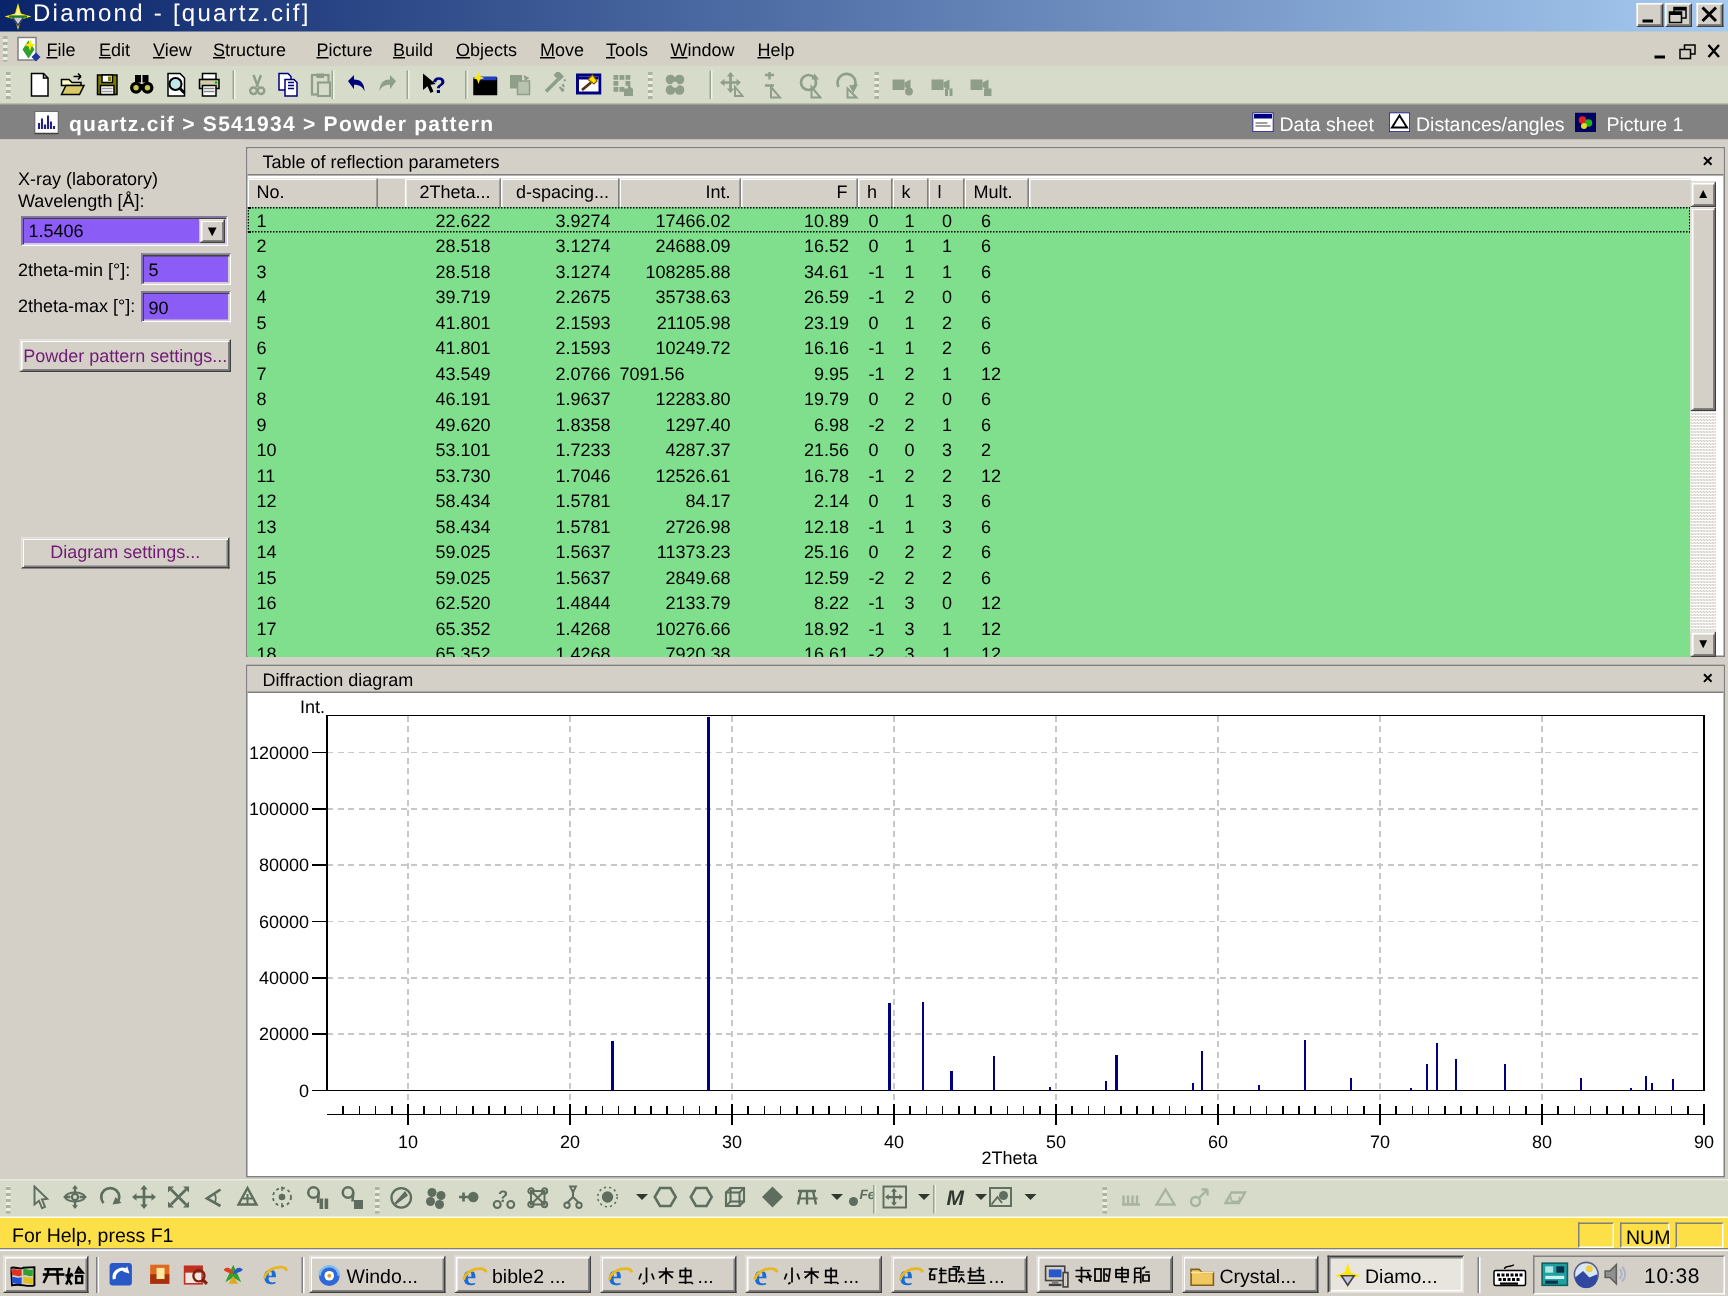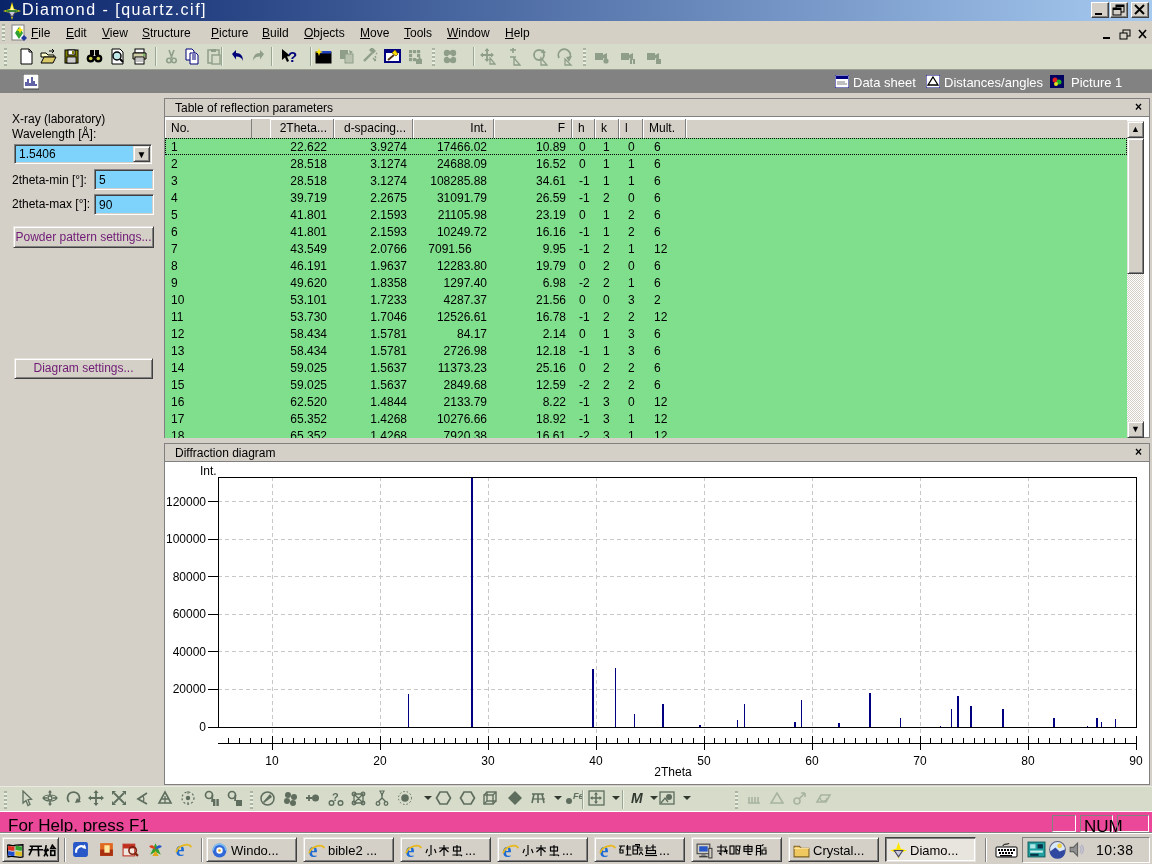--- a/index.html
+++ b/index.html
@@ -26,41 +26,41 @@
 #breadcrumb { position:absolute; left:0; top:70px; width:1152px; height:23px; background:#828282; color:#fff; }
 
 #client { position:absolute; left:0; top:93px; width:1152px; height:693px; background:#d4d0c8; }
 .pane { position:absolute; left:164px; width:986px; border:1px solid #808080; background:#fff; }
 .panehdr { position:absolute; left:0; top:0; width:100%; height:18px; background:#d4d0c8;
   border-bottom:1px solid #808080; font-size:12px; color:#000; }
 .panehdr span { position:absolute; left:10px; top:2px; }
 .panex { position:absolute; right:4px; top:2px; width:13px; height:13px; font-size:12px; font-weight:bold; line-height:12px; text-align:center; color:#000; }
 
 #leftpanel { position:absolute; left:0; top:0; width:163px; height:693px; background:#d4d0c8; font-size:12px; }
-.greenbox { background:#7dd3fc; border:1px solid #808080;
+.greenbox { background:#8b5cf6; border:1px solid #808080;
   border-color:#808080 #fff #fff #808080; box-shadow:inset 1px 1px 0 #404040, inset -1px -1px 0 #d4d0c8; }
 .btn3d { position:absolute; background:#d4d0c8; border:1px solid; border-color:#e6e3de #404040 #404040 #e6e3de;
   box-shadow:inset 1px 1px 0 #fff, inset -1px -1px 0 #808080; font-size:12px; text-align:center; color:#701a75; }
 
 #tablepane { top:5px; height:340px; }
 .colhdr { position:absolute; left:0; top:20px; width:962px; height:19px; background:#d4d0c8; font-size:12px; }
 .hc { position:absolute; top:0; height:19px; border-right:1px solid #808080; box-shadow:inset 1px 1px 0 #fff, inset -2px -2px 0 #d4d0c8, inset -1px -1px 0 #808080; padding:2px 6px 0 6px; }
 #tbody { position:absolute; left:0; top:39px; width:962px; height:300px; background:#80df8c; overflow:hidden; font-size:12px; }
 .trow { position:relative; width:100%; height:17px; white-space:nowrap; }
 .td { position:absolute; top:2px; }
 
 .sb { position:absolute; background:#d4d0c8; }
 .sbbtn { position:absolute; left:0; width:17px; height:17px; background:#d4d0c8; border:1px solid;
   border-color:#e6e3de #404040 #404040 #e6e3de; box-shadow:inset 1px 1px 0 #fff, inset -1px -1px 0 #808080;
   font-size:9px; text-align:center; line-height:15px; color:#000; }
 
 #diagpane { top:350px; height:342px; }
 
-#statusbar { position:absolute; left:0; top:811px; width:1152px; height:22px; background:#ec4899;
-  border-top:1px solid #fff; font-size:17px; }
+#statusbar { position:absolute; left:0; top:811px; width:1152px; height:22px; background:#fde047;
+  border-top:1px solid #fff; font-size:13px; }
 .sunkbox { position:absolute; top:3px; height:17px; border:1px solid; border-color:#808080 #fff #fff #808080; }
 
 #taskbar { position:absolute; left:0; top:833px; width:1152px; height:31px; background:#d4d0c8; border-top:1px solid #fff; box-shadow:0 -1px 0 #808080; }
 .taskbtn { position:absolute; top:3px; height:25px; background:#d4d0c8; border:1px solid;
   border-color:#e6e3de #404040 #404040 #e6e3de; box-shadow:inset 1px 1px 0 #fff, inset -1px -1px 0 #808080;
   font-size:12px; color:#000; overflow:hidden; white-space:nowrap; }
 .taskbtn.pressed { background:#e8e5de; border-color:#404040 #e6e3de #e6e3de #404040; box-shadow:inset 1px 1px 0 #808080, inset -1px -1px 0 #fff; }
 </style>
 </head>
 <body>
@@ -267,20 +267,21 @@
         <div class="handle" style="left:432px"></div>
         <div class="handle" style="left:583px"></div>
       </div>
 </div>
 
 <div id="breadcrumb">
   <svg class="abs" style="left:23px;top:4px" width="16" height="16">
     <rect x="0" y="0" width="16" height="15" fill="#fff" stroke="#404040"></rect>
     <path d="M3,12 L3,8 M5,12 L5,5 M7,12 L7,9 M9,12 L9,3 M11,12 L11,7 M13,12 L13,10" stroke="#202080" stroke-width="1.4"></path>
   </svg>
+  <div class="abs" style="left:46px;top:4px;font-size:14px;font-weight:bold;letter-spacing:0.85px">quartz.cif &gt; S541934 &gt; Powder pattern</div>
   <svg class="abs" style="left:835px;top:5px" width="14" height="13">
         <rect x="0" y="0" width="14" height="13" fill="#fff" stroke="#000080"></rect>
         <rect x="1" y="1" width="12" height="3" fill="#000080"></rect>
         <path d="M2,7 h8 M2,9 h10" stroke="#808080"></path>
       </svg>
   <div class="abs" style="left:853px;top:5px;font-size:13px">Data sheet</div>
   <svg class="abs" style="left:926px;top:5px" width="14" height="13">
         <rect x="0" y="0" width="14" height="13" fill="#fff" stroke="#000080"></rect>
         <polygon points="7,2 12,10 2,10" fill="none" stroke="#000" stroke-width="1.3"></polygon>
       </svg>
@@ -362,21 +363,21 @@
 <span class="td" style="left:329px;width:72px;text-align:right">34.61</span>
 <span class="td" style="left:414px">-1</span>
 <span class="td" style="left:438px">1</span>
 <span class="td" style="left:463px">1</span>
 <span class="td" style="left:489px">6</span>
 </div>
 <div class="trow" style="">
 <span class="td" style="left:6px">4</span>
 <span class="td" style="left:105px;width:57px;text-align:right">39.719</span>
 <span class="td" style="left:169px;width:73px;text-align:right">2.2675</span>
-<span class="td" style="left:248px;width:74px;text-align:right">31091.79</span>
+<span class="td" style="left:248px;width:74px;text-align:right">35738.63</span>
 <span class="td" style="left:329px;width:72px;text-align:right">26.59</span>
 <span class="td" style="left:414px">-1</span>
 <span class="td" style="left:438px">2</span>
 <span class="td" style="left:463px">0</span>
 <span class="td" style="left:489px">6</span>
 </div>
 <div class="trow" style="">
 <span class="td" style="left:6px">5</span>
 <span class="td" style="left:105px;width:57px;text-align:right">41.801</span>
 <span class="td" style="left:169px;width:73px;text-align:right">2.1593</span>
@@ -395,21 +396,21 @@
 <span class="td" style="left:329px;width:72px;text-align:right">16.16</span>
 <span class="td" style="left:414px">-1</span>
 <span class="td" style="left:438px">1</span>
 <span class="td" style="left:463px">2</span>
 <span class="td" style="left:489px">6</span>
 </div>
 <div class="trow" style="">
 <span class="td" style="left:6px">7</span>
 <span class="td" style="left:105px;width:57px;text-align:right">43.549</span>
 <span class="td" style="left:169px;width:73px;text-align:right">2.0766</span>
-<span class="td" style="left:248px;width:74px;text-align:center">7091.56</span>
+<span class="td" style="left:248px;width:74px;text-align:left">7091.56</span>
 <span class="td" style="left:329px;width:72px;text-align:right">9.95</span>
 <span class="td" style="left:414px">-1</span>
 <span class="td" style="left:438px">2</span>
 <span class="td" style="left:463px">1</span>
 <span class="td" style="left:489px">12</span>
 </div>
 <div class="trow" style="">
 <span class="td" style="left:6px">8</span>
 <span class="td" style="left:105px;width:57px;text-align:right">46.191</span>
 <span class="td" style="left:169px;width:73px;text-align:right">1.9637</span>

